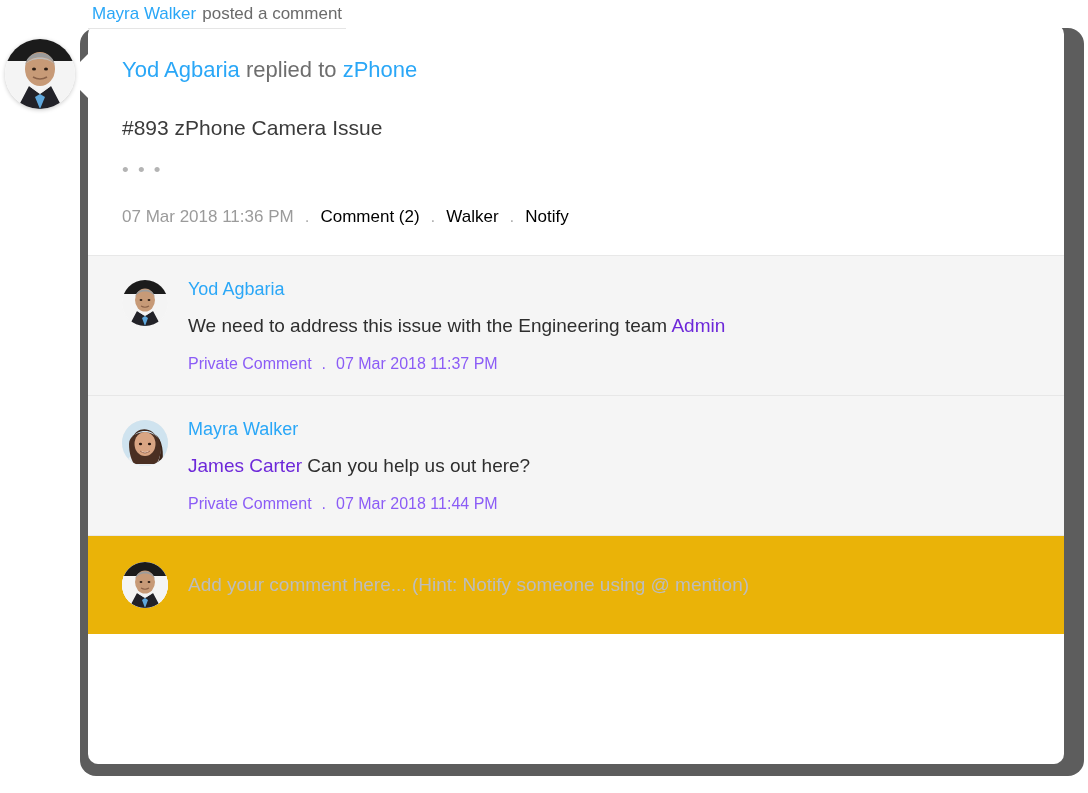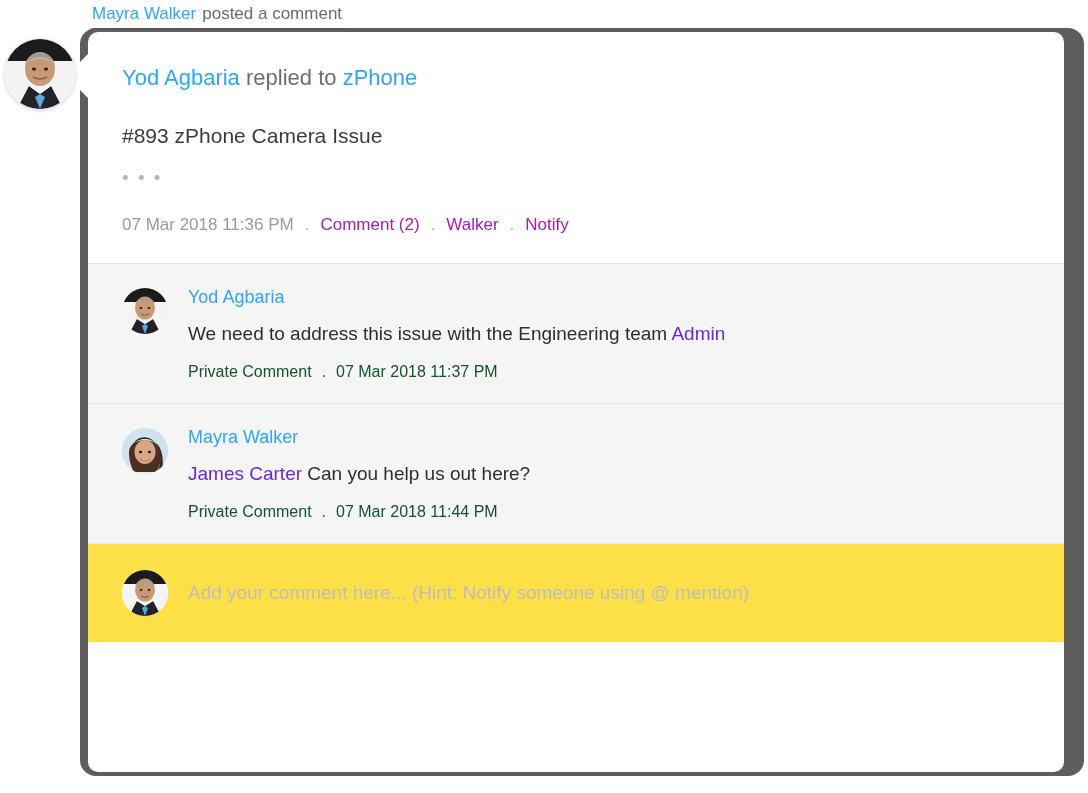--- a/index.html
+++ b/index.html
@@ -50,21 +50,21 @@
     height: 748px;
     background: #5d5d5d;
     border-radius: 16px;
     z-index: 5;
   }
 
   
   .card {
     position: absolute;
     left: 88px;
-    top: 32px;
+    top: 24px;
     width: 976px;
     height: 740px;
     background: #ffffff;
     border-radius: 10px;
     z-index: 10;
     overflow: hidden;
   }
 
   
   .card-tail {
@@ -129,21 +129,21 @@
     color: #9b9b9b;
     display: flex;
     align-items: flex-end;
     white-space: nowrap;
   }
   .meta-row .sep {
     margin: 0 11px;
     color: #b0b0b0;
   }
   .meta-row .act {
-    color: #a21caf;
+    color: #000000;
   }
 
   
   .comments {
     background: #f5f5f5;
     border-top: 1px solid #e8e8e8;
     border-bottom: 1px solid #e8e8e8;
   }
   .comment {
     display: flex;
@@ -172,31 +172,31 @@
     margin-top: 14px;
     font-size: 19px;
     line-height: 24px;
     color: #2e2e2e;
     white-space: nowrap;
   }
   .c-text .mention { color: #6d28d9; }
   .c-foot {
     margin-top: 17px;
     font-size: 16px;
-    color: #14532d;
+    color: #8b5cf6;
     white-space: nowrap;
   }
   .c-foot .sep { margin: 0 10px; }
 
   
   .composer {
     display: flex;
     align-items: center;
     padding: 26px 34px 26px 34px;
-    background: #fde047;
+    background: #eab308;
   }
   .composer .c-avatar { margin-top: 0; }
   .composer-input {
     flex: 1;
     border: none;
     outline: none;
     background: transparent;
     font-family: "Liberation Sans", sans-serif;
     font-size: 19px;
     color: #2e2e2e;

